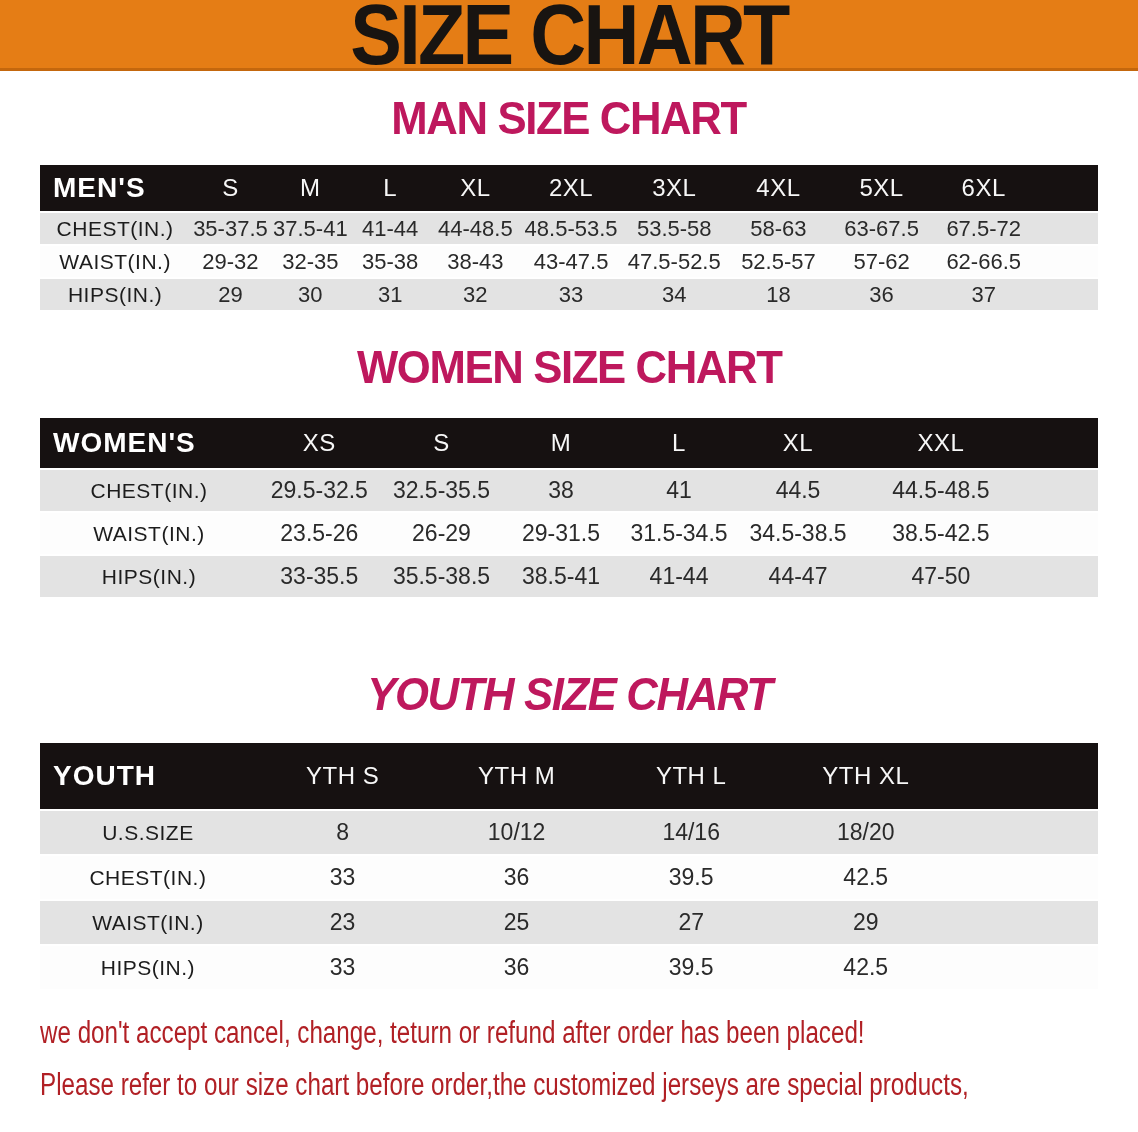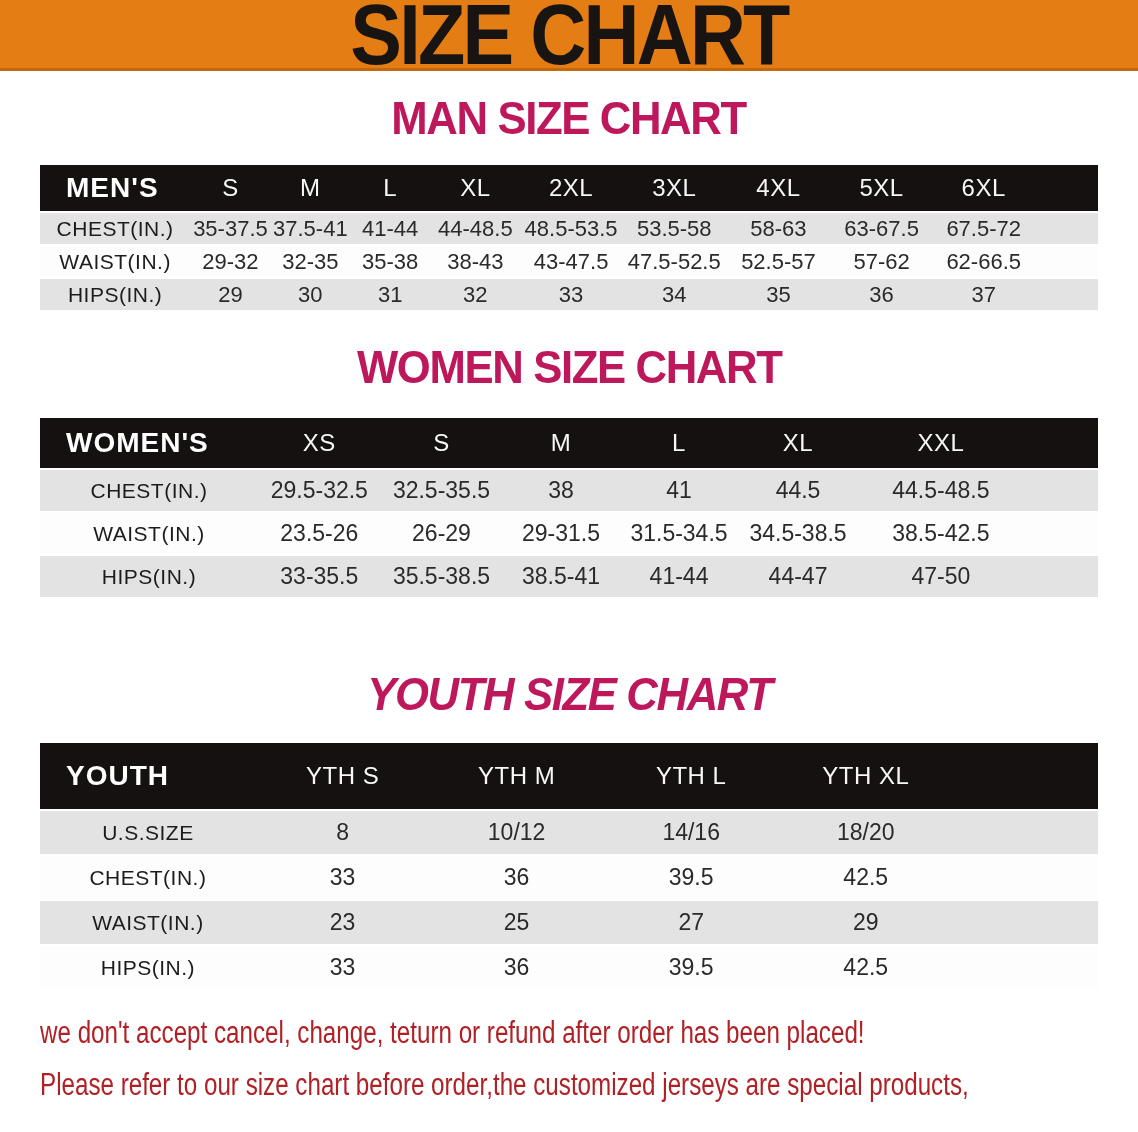--- a/index.html
+++ b/index.html
@@ -49,21 +49,21 @@
     border-collapse: separate;
     border-spacing: 0 2px;
     table-layout: fixed;
   }
   .size-table th {
     background: var(--header-row-background, #161111);
     color: #f7f7f7; font-weight: normal;
     overflow: hidden;
   }
   .size-table thead .label-cell {
-    text-align: left; padding-left: 26px;
+    text-align: left; padding-left: 13px;
     font-weight: bold; font-size: 28px; letter-spacing: 1px;
     color: #ffffff;
   }
   .size-table thead .size-cell { text-align: center; font-size: 24px; letter-spacing: 0.5px; }
   .size-table tbody td { text-align: center; font-size: 22px; color: #2a2a2a; overflow: hidden; }
   .size-table tbody .label-cell { font-size: 21px; letter-spacing: 0.5px; color: #1c1c1c; }
   .size-table tbody tr:nth-child(odd)  td { background: var(--alt-row-background, #e3e3e3); }
   .size-table tbody tr:nth-child(even) td { background: #fdfdfd; }
 
   .table-men   thead th { height: 46px; }
@@ -154,21 +154,21 @@
               <td class="filler-cell"></td>
             </tr>
             <tr>
               <td class="label-cell">HIPS(IN.)</td>
               <td class="value-cell">29</td>
               <td class="value-cell">30</td>
               <td class="value-cell">31</td>
               <td class="value-cell">32</td>
               <td class="value-cell">33</td>
               <td class="value-cell">34</td>
-              <td class="value-cell">35</td>
+              <td class="value-cell">18</td>
               <td class="value-cell">36</td>
               <td class="value-cell">37</td>
               <td class="filler-cell"></td>
             </tr>
           </tbody>
         </table>
     </div>
   </section>
 
   <section class="section section-women">

